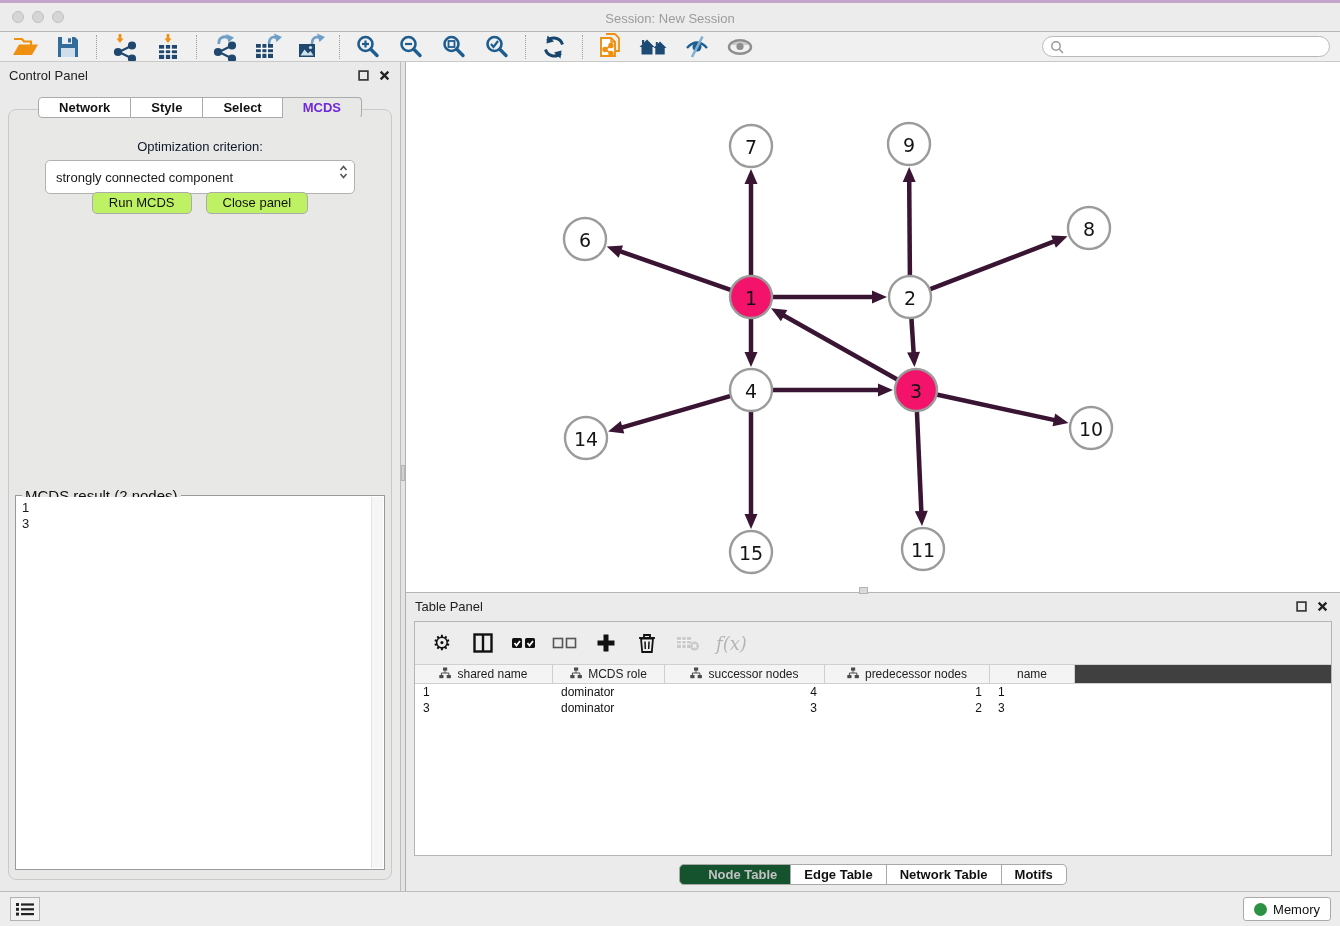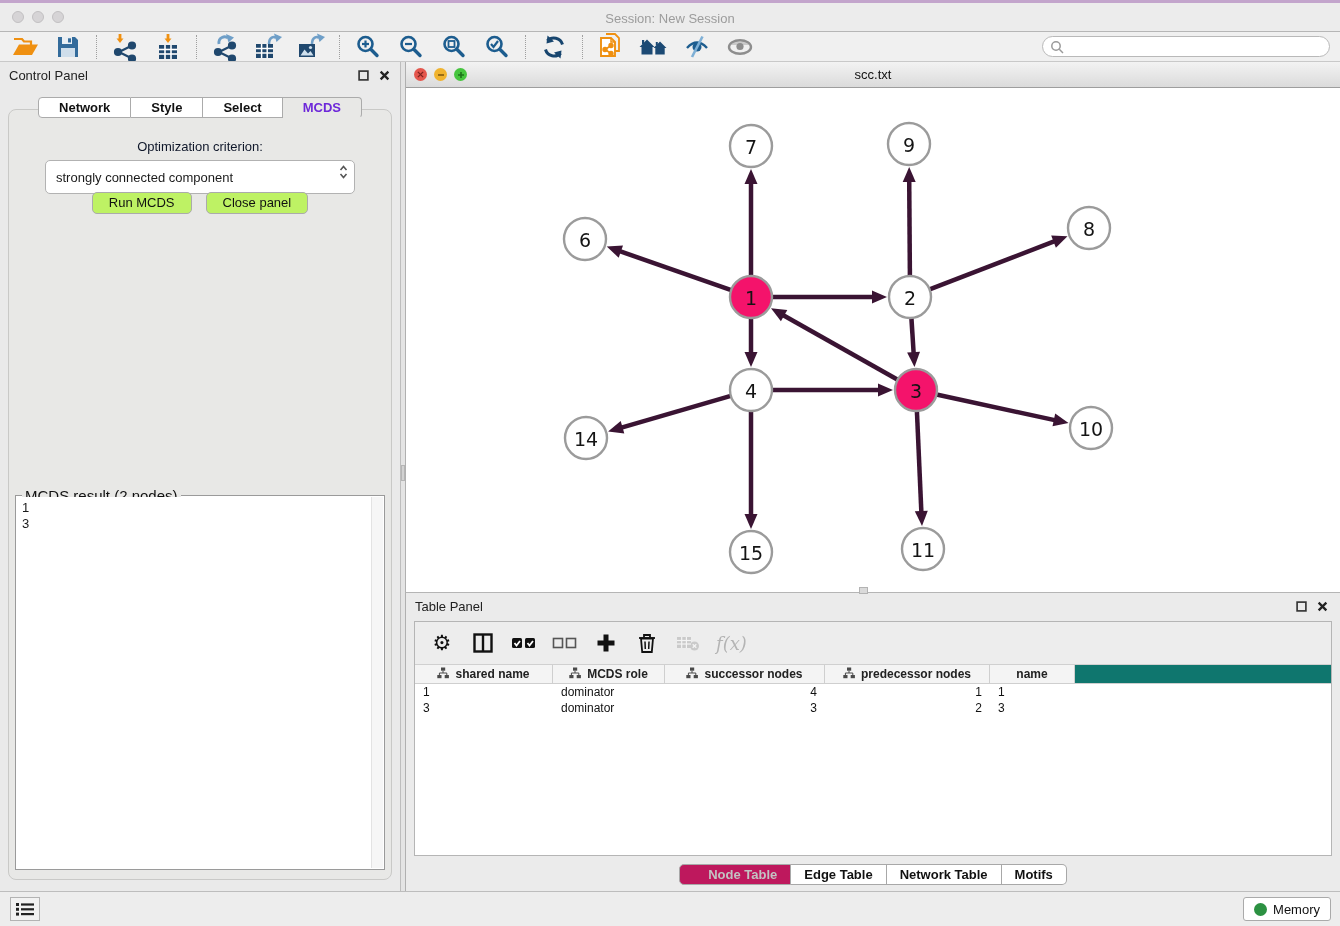--- a/index.html
+++ b/index.html
@@ -80,31 +80,31 @@
     background:#ebebeb; border-top:1px solid #b5b5b5; border-left:1px solid #b0b0b0; }
   #table-panel .panel-btns { right:12px; }
   #table-widget { position:absolute; left:8px; right:8px; top:28px; height:235px;
     border:1px solid #b5b5b5; background:#fff; }
   #tw-toolbar { height:43px; background:#ededed; border-bottom:1px solid #d0d0d0;
     display:flex; align-items:center; gap:15px; padding-left:14px; }
   .tw-btn { min-width:26px; height:26px; display:flex; align-items:center; justify-content:center; }
   .tw-btn.disabled { opacity:.42; }
   .fx-glyph { font-family:"DejaVu Serif", serif; font-style:italic; font-size:18px; color:#666; }
   .gear-glyph { font-size:21px; line-height:1; color:#111; font-family:"DejaVu Sans",sans-serif; }
-  #tw-head { display:flex; height:19px; border-bottom:1px solid #cfcfcf; background:#0f766e;font-weight:bold; }
+  #tw-head { display:flex; height:19px; border-bottom:1px solid #cfcfcf; background:#404040; }
   .th-cell { background:#f4f4f4; border-right:1px solid #cfcfcf; display:flex; align-items:center;
     justify-content:center; gap:6px; font-size:12px; color:#222; }
   .tr-row { display:flex; height:16px; }
   .td-cell { font-size:12px; padding:0 8px; line-height:16px; color:#111; }
   #tp-tabs { position:absolute; bottom:6px; left:0; right:0; display:flex; justify-content:center; }
   .tp-tab { height:21px; line-height:19px; padding:0 13px; background:#fff;
     border:1px solid #a8a8a8; border-left:none; font-size:13px; font-weight:bold; color:#111; }
   .tp-tab:first-child { border-left:1px solid #a8a8a8; border-radius:5px 0 0 5px; }
   .tp-tab:last-child { border-radius:0 5px 5px 0; }
-  .tp-tab.active { background:#be185d; color:#c3c3c3;padding-left:28px; }
+  .tp-tab.active { background:#14532d; color:#c3c3c3;padding-left:28px; }
   
   #status-bar { position:absolute; left:0; bottom:0; right:0; height:35px;
     background:#ededed; border-top:1px solid #bdbdbd; }
   #list-btn { position:absolute; left:10px; top:5px; width:30px; height:24px;
     background:#f2f2f2; border:1px solid #b3b3b3; display:flex; align-items:center; justify-content:center; }
   #memory-btn { position:absolute; right:9px; top:5px; height:24px; padding:0 10px;
     background:#fff; border:1px solid #aaa; border-radius:3px;
     display:flex; align-items:center; gap:6px; font-size:13px; color:#111; }
   #memory-dot { width:13px; height:13px; border-radius:50%; }
 </style>
@@ -335,40 +335,20 @@
       <div id="result-scroll"></div>
     </div>
   </div>
 </div>
 
 <div id="v-splitter">
     <div class="grip"></div>
   </div>
 
 <div id="network-frame">
-  <div id="nf-titlebar">
-    <div class="traffic">
-      <span id="tl-close" style="background: rgb(228, 86, 77);">
-          <svg width="7" height="7" viewBox="0 0 8 8">
-            <path d="M1 1l6 6M7 1L1 7" stroke="rgba(60,0,0,.6)" stroke-width="1.6"></path>
-          </svg>
-        </span>
-      <span id="tl-min" style="background: rgb(240, 179, 46);">
-          <svg width="8" height="8" viewBox="0 0 8 8">
-            <path d="M1 4h6" stroke="rgba(80,50,0,.65)" stroke-width="1.7"></path>
-          </svg>
-        </span>
-      <span id="tl-max" style="background: rgb(70, 197, 62);">
-          <svg width="8" height="8" viewBox="0 0 8 8">
-            <path d="M1 4h6M4 1v6" stroke="rgba(0,60,0,.6)" stroke-width="1.6"></path>
-          </svg>
-        </span>
-    </div>
-    <div id="nf-title">scc.txt</div>
-  </div>
   <div id="graph-canvas"><svg width="935" height="503" viewBox="0 0 935 503">
         <g>
           <line x1="345.0" y1="188.0" x2="345.0" y2="94.0" stroke="#3a1433" stroke-width="4.5"></line>
           <polygon points="345.0,81.0 351.5,96.0 338.5,96.0" fill="#3a1433"></polygon>
         </g>
         <g>
           <line x1="325.2" y1="202.1" x2="213.0" y2="162.9" stroke="#3a1433" stroke-width="4.5"></line>
           <polygon points="200.7,158.6 217.0,157.4 212.7,169.7" fill="#3a1433"></polygon>
         </g>
         <g>

